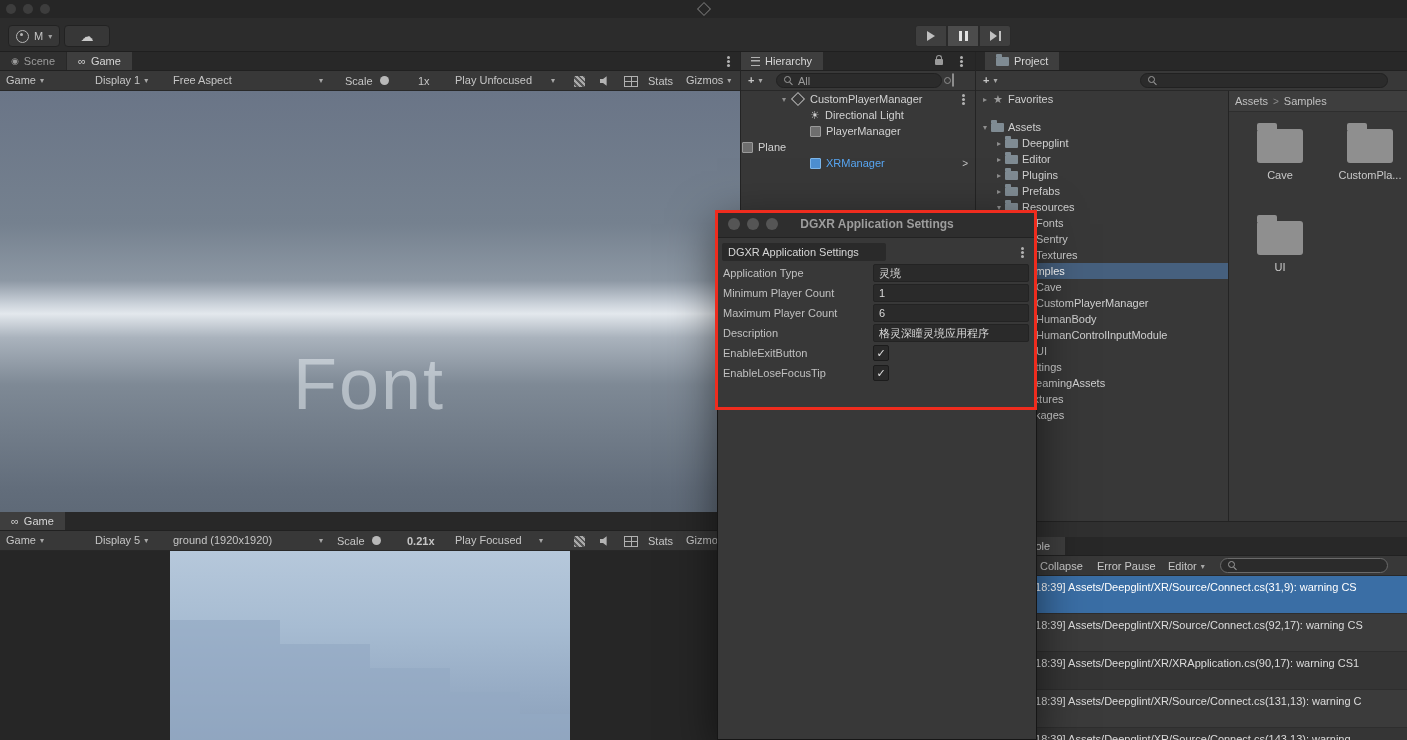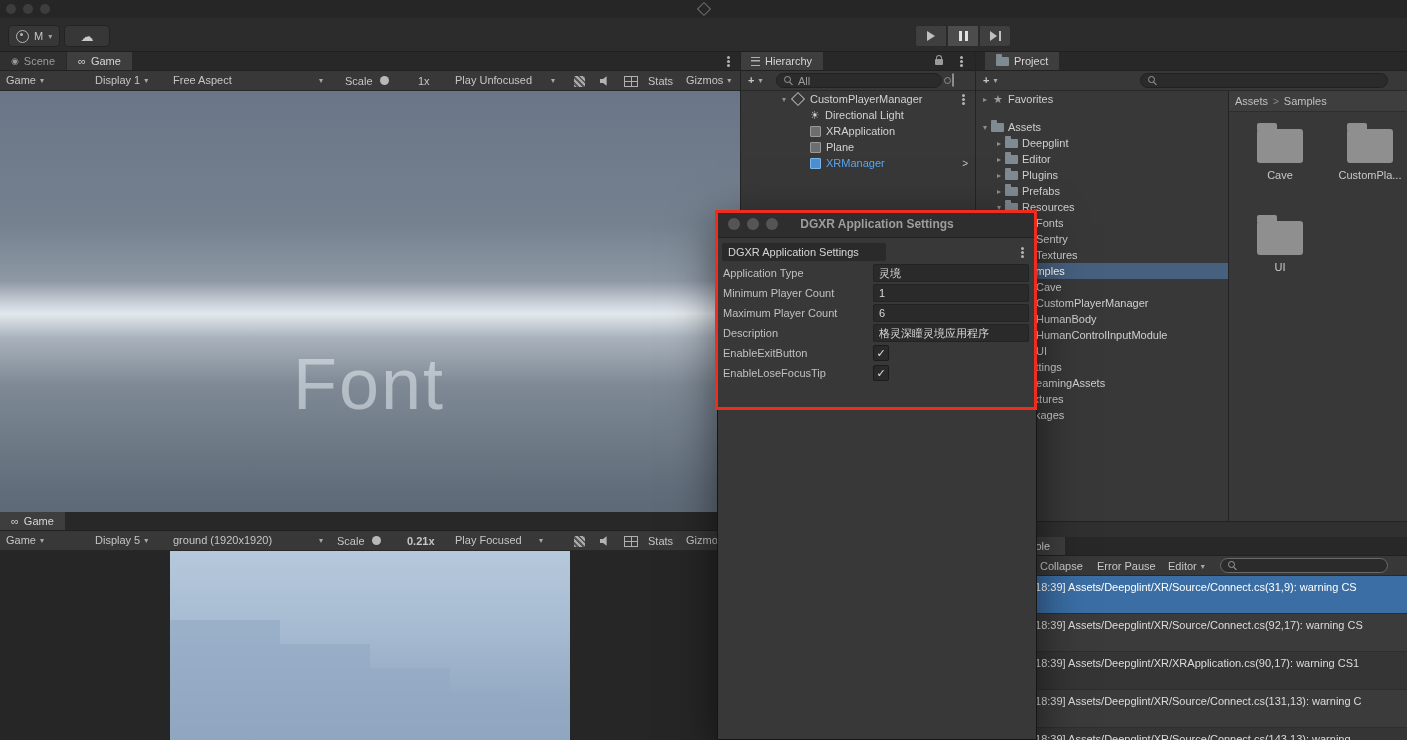--- a/index.html
+++ b/index.html
@@ -269,23 +269,23 @@
       <span class="scene-ico"></span>
       <span>CustomPlayerManager</span>
       <span class="kebab" style="margin-left:auto;margin-right:10px;"></span>
     </div>
     <div class="hrow" style="padding-left:68px;">
       <span class="sun">☀</span>
       <span>Directional Light</span>
     </div>
     <div class="hrow" style="padding-left:68px;">
       <span class="cube"></span>
-      <span>XRApplication</span>
-    </div>
-    <div class="hrow" style="padding-left:68px;text-align:center;">
+      <span>PlayerManager</span>
+    </div>
+    <div class="hrow" style="text-align:center;">
       <span class="cube"></span>
       <span>Plane</span>
     </div>
     <div class="hrow" style="padding-left:68px;text-align:center;">
       <span class="pcube"></span>
       <span class="blue-name">XRManager</span>
       <span class="chev">&gt;</span>
     </div>
   </div>
 

